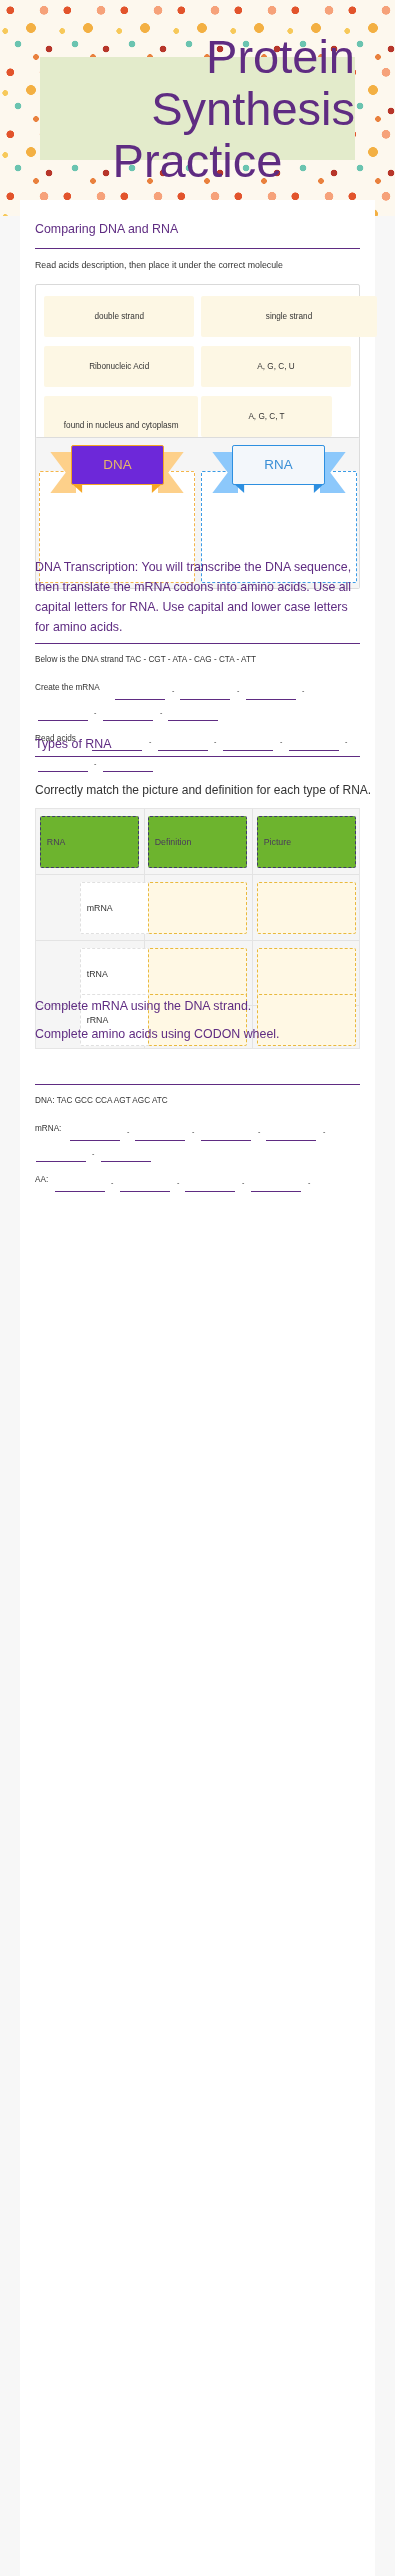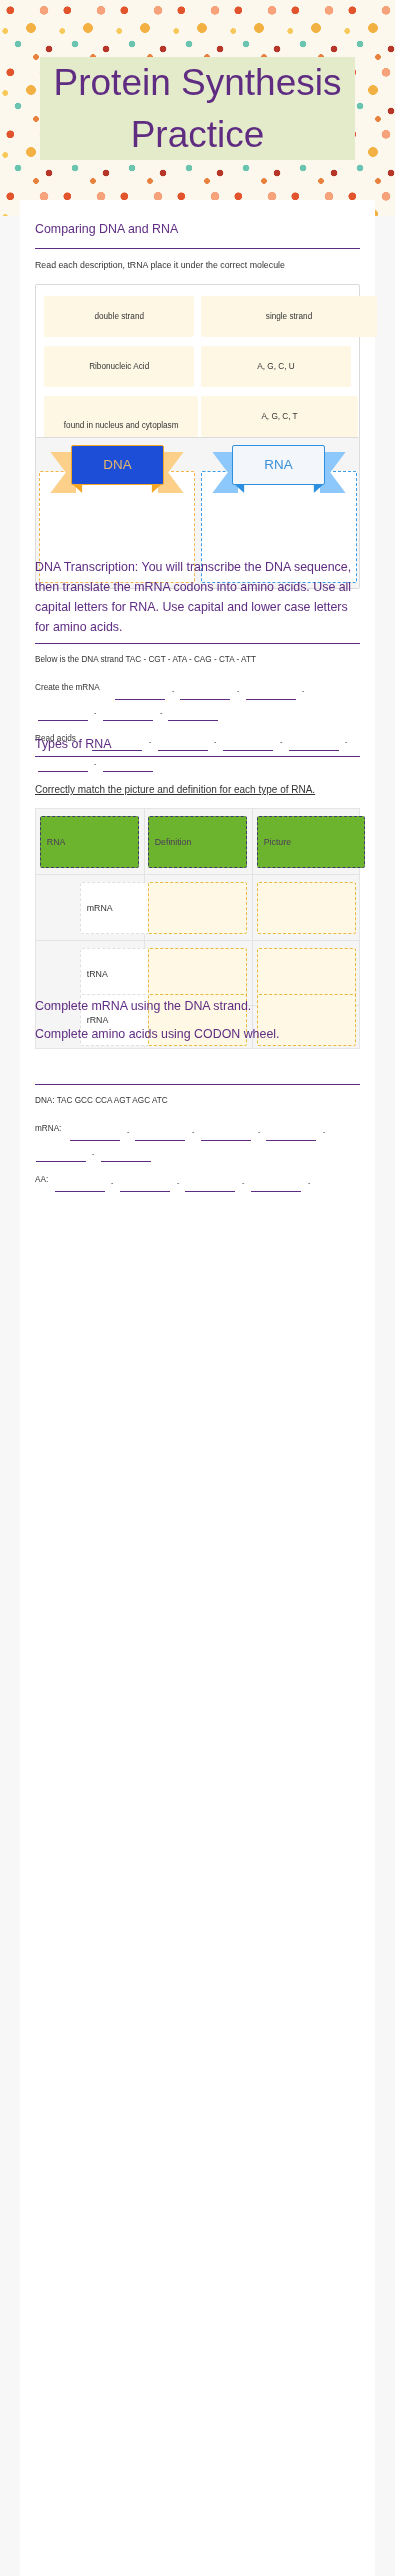--- a/index.html
+++ b/index.html
@@ -18,21 +18,21 @@
       radial-gradient(circle at 49px 49px, #b7362a 0 3.1px, transparent 3.6px),
       radial-gradient(circle at 5.2px 31px, #f7c95a 0 2.6px, transparent 3.1px),
       radial-gradient(circle at 36px 57px, #e9813e 0 2.6px, transparent 3.1px);
     background-size: 57px 62px;
   }
   .banner-title-box {
     position: absolute; left: 40px; top: 57px; width: 315px; height: 103px;
     background: #e3ebcb; display: flex; flex-direction: column; align-items: center; justify-content: center;
   }
   .banner-title {
-    font-family: "Liberation Sans", sans-serif; color: #5f2c82; font-size: 37px; line-height: 52px; text-align: right;
+    font-family: "Liberation Sans", sans-serif; color: #5f2c82; font-size: 47px; line-height: 52px; text-align: right;
     font-weight: normal; letter-spacing: 0px;
   }
 
   
   .card { position: absolute; left: 19.6px; top: 200px; width: 355px; height: 3779px; background: #ffffff; }
 
   .section { position: absolute; left: 35px; width: 325px; }
   .h2 { color: #5f2c82; font-size: 12.4px; line-height: 13.4px; font-weight: normal; }
   .rule { position: absolute; left: 35px; width: 325px; height: 0.5px; background: #5f2c82; }
   .body-text { position: absolute; left: 35px; color: #333; font-size: 8.2px; line-height: 10.3px; }
@@ -70,45 +70,45 @@
       <div class="banner-title">Practice</div>
     </div>
   </div>
 
   <div class="card"></div>
 
   <div class="section" style="top:223px;">
     <div class="h2">Comparing DNA and RNA</div>
   </div>
   <div class="rule" style="top:248px;"></div>
-  <div class="body-text" style="top:260px;font-size:8.8px;">Read each description, tRNA place it under the correct molecule</div>
+  <div class="body-text" style="top:260px;font-size:8.8px;">Read acids description, then place it under the correct molecule</div>
 
   <div class="sort-box">
     <div class="tile" style="left:8.2px;top:11.3px;width:150px;height:41px;">double strand</div>
     <div class="tile" style="left:165px;top:11.3px;width:176px;height:41px;">single strand</div>
     <div class="tile" style="left:8.2px;top:61px;width:150px;height:41px;">Ribonucleic Acid</div>
     <div class="tile" style="left:165px;top:61px;width:150px;height:41px;">A, G, C, U</div>
     <div class="tile" style="left:8.2px;top:111px;width:154px;height:60px;">found in nucleus and cytoplasm</div>
-    <div class="tile" style="left:165px;top:111px;width:157px;height:41px;">A, G, C, T</div>
+    <div class="tile" style="left:165px;top:111px;width:131px;height:41px;">A, G, C, T</div>
     <div class="tile" style="left:8.2px;top:180px;width:150px;height:41px;">contains ribose sugar</div>
     <div class="tile" style="left:165px;top:180px;width:150px;height:41px;">contains deoxyribose sugar</div>
     <div class="tile" style="left:8.2px;top:230px;width:150px;height:41px;">Deoxyribonucleic acid</div>
     <div class="tile" style="left:165px;top:230px;width:150px;height:60px;">found in nucleus of eukaryotic cells</div>
   </div>
 
   <div class="bucket-area" style="top:437px;">
     <div class="bucket" style="left:3.1px;border-color:#f4b54a;"></div>
     <div class="bucket" style="left:165px;border-color:#3a9be6;"></div>
     <svg class="ribbon-tail" style="left:14px;" viewBox="0 0 260 80">
       <polygon points="0,0 50,0 50,80 0,80 30,40" fill="#fdd08a"></polygon>
       <polygon points="260,0 210,0 210,80 260,80 230,40" fill="#fdd08a"></polygon>
       <polygon points="40,60 62,60 62,80" fill="#f5a623"></polygon>
       <polygon points="220,60 198,60 198,80" fill="#f5a623"></polygon>
     </svg>
-    <div class="ribbon" style="left:35px;background:#1d4ed8;border-color:#f5a623;color:#e6b66a;">DNA</div>
+    <div class="ribbon" style="left:35px;background:#6d28d9;border-color:#f5a623;color:#e6b66a;">DNA</div>
     <svg class="ribbon-tail" style="left:176px;" viewBox="0 0 260 80">
       <polygon points="0,0 50,0 50,80 0,80 30,40" fill="#8cc8fb"></polygon>
       <polygon points="260,0 210,0 210,80 260,80 230,40" fill="#8cc8fb"></polygon>
       <polygon points="40,60 62,60 62,80" fill="#2d8fe0"></polygon>
       <polygon points="220,60 198,60 198,80" fill="#2d8fe0"></polygon>
     </svg>
     <div class="ribbon" style="left:196px;background:#f3f7fb;border-color:#2d8fe0;color:#3a8fd6;">RNA</div>
   </div>
 
   <div class="section" style="top:557px;">
@@ -139,30 +139,30 @@
   <div class="blank" style="left:289px;top:750px;"></div>
   <div class="dash" style="left:345px;top:737px;">-</div>
   <div class="blank" style="left:38px;top:771px;"></div>
   <div class="dash" style="left:94px;top:759px;">-</div>
   <div class="blank" style="left:103px;top:771px;"></div>
 
   <div class="section" style="top:738px;">
     <div class="h2" style="margin-top:0;">Types of RNA</div>
   </div>
   <div class="rule" style="top:756px;"></div>
-  <div class="body-text" style="top:785px;font-size:10px;text-decoration:underline;">Correctly match the picture and definition for each type of RNA.</div>
+  <div class="body-text" style="top:785px;font-size:12px;">Correctly match the picture and definition for each type of RNA.</div>
   <div class="match-table" style="top:808px;">
     <div class="mt-vline" style="left:108px;"></div>
     <div class="mt-vline" style="left:216px;"></div>
     <div class="mt-hline" style="top:65px;"></div>
     <div class="mt-hline" style="top:131px;"></div>
     <div class="mt-hline" style="top:196px;"></div>
     <div class="mt-cell mt-head" style="left:4.1px;top:6.7px;width:99px;height:52px;">RNA</div>
     <div class="mt-cell mt-head" style="left:112px;top:6.7px;width:99px;height:52px;">Definition</div>
-    <div class="mt-cell mt-head" style="left:221px;top:6.7px;width:108px;height:52px;text-align:center;">Picture</div>
+    <div class="mt-cell mt-head" style="left:221px;top:6.7px;width:99px;height:52px;text-align:center;">Picture</div>
 
     <div class="mt-cell mt-label" style="left:4.1px;top:73px;width:99px;height:52px;">mRNA</div>
     <div class="mt-cell mt-drop" style="left:112px;top:73px;width:99px;height:52px;"></div>
     <div class="mt-cell mt-drop" style="left:221px;top:73px;width:99px;height:52px;"></div>
 
     <div class="mt-cell mt-label" style="left:4.1px;top:139px;width:99px;height:52px;">tRNA</div>
     <div class="mt-cell mt-drop" style="left:112px;top:139px;width:99px;height:52px;"></div>
     <div class="mt-cell mt-drop" style="left:221px;top:139px;width:99px;height:52px;"></div>
 
     <div class="mt-cell mt-label" style="left:4.1px;top:185px;width:99px;height:52px;">rRNA</div>

